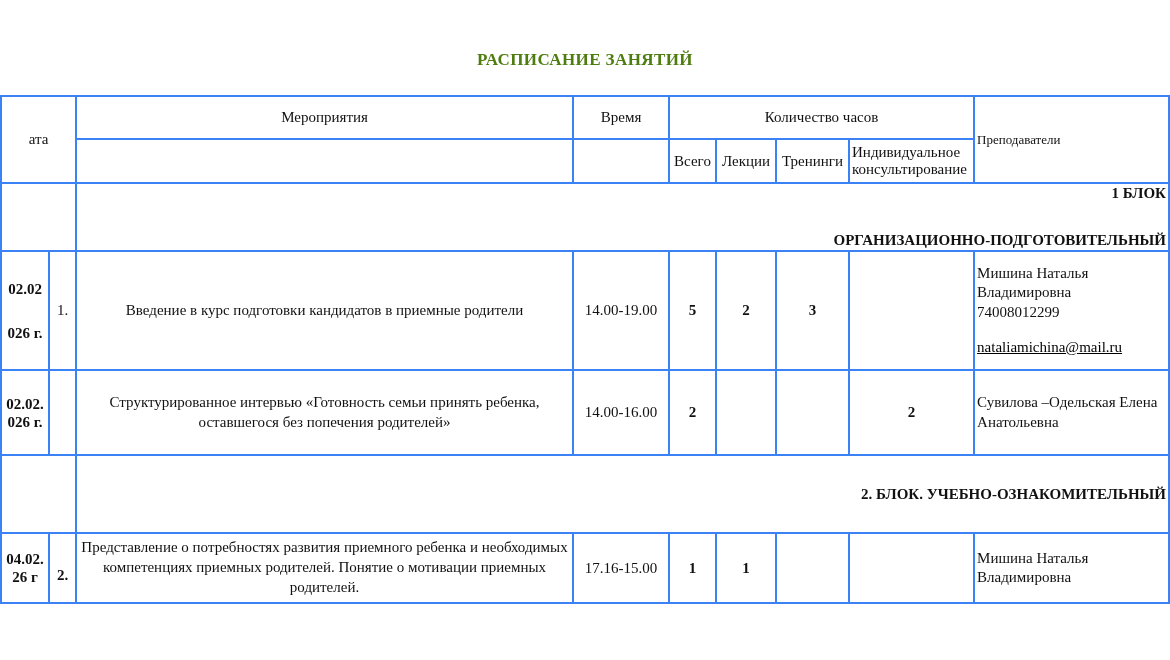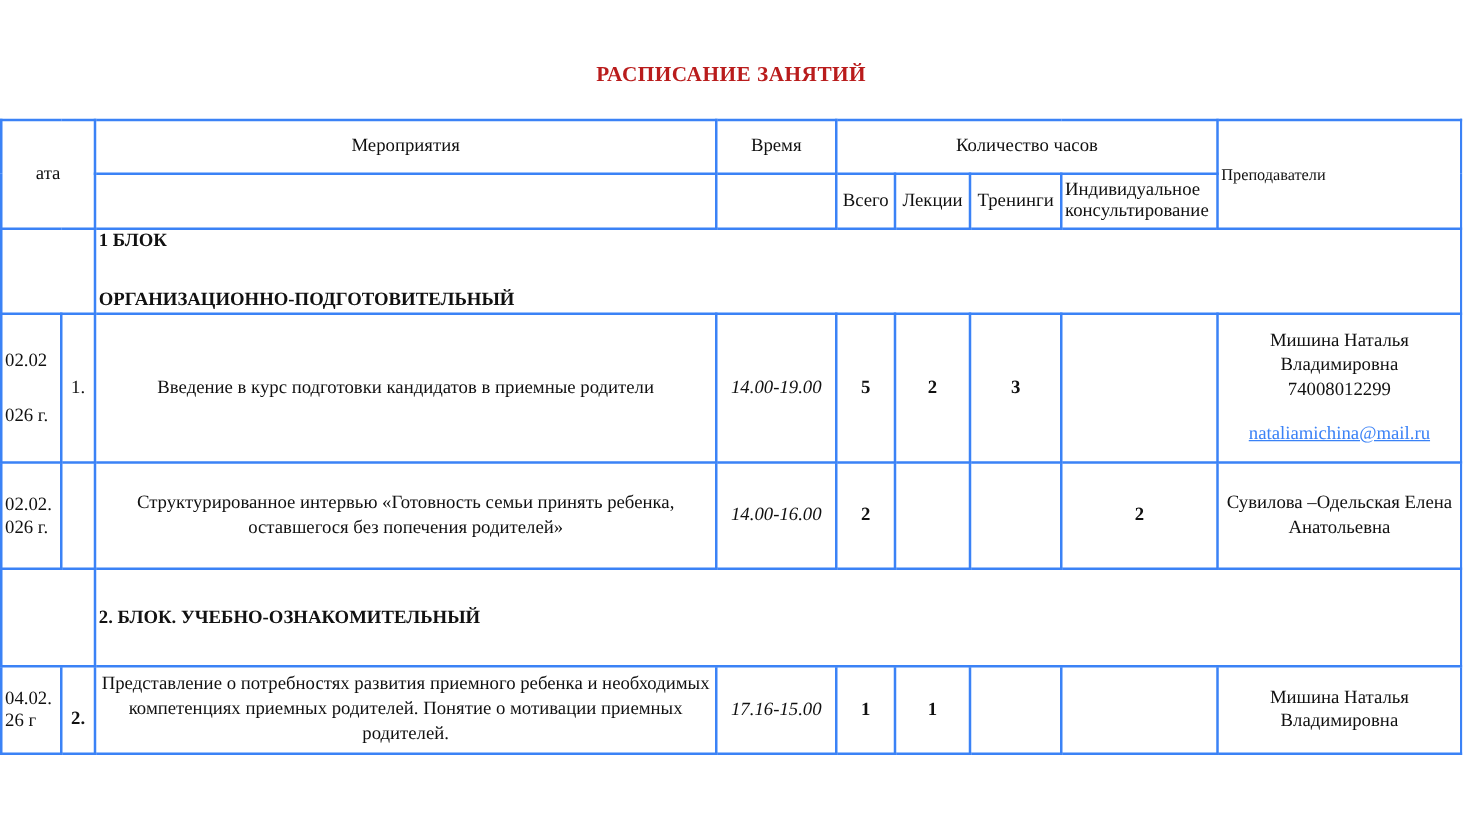--- a/index.html
+++ b/index.html
@@ -8,21 +8,21 @@
     width:1170px;height:660px;
     background:#ffffff;
     font-family:"Liberation Serif","DejaVu Serif",serif;
     color:#111;
     overflow:hidden;
   }
   .doc-title{
     position:absolute;top:50px;left:0;width:1170px;
     text-align:center;
     font-size:17px;font-weight:bold;letter-spacing:.4px;
-    color:#b91c1c;
+    color:#4d7c0f;
   }
   table.schedule{
     position:absolute;top:95px;left:0;
     width:1170px;
     border-collapse:collapse;
     table-layout:fixed;
     font-size:15px;
   }
   table.schedule td{
     border:2px solid #3b82f6;
@@ -38,39 +38,39 @@
   tr.r1{height:119px;}
   tr.r2{height:85px;}
   tr.block2{height:78px;margin-left:15px;}
   tr.r3{height:70px;}
   .head{text-align:center;}
   .teachers-head{
     font-size:13px;text-align:left;padding-left:2px;
   }
   .indiv-head{text-align:left;padding:0 1px;line-height:1.15;}
   .date-cell{
-    font-weight:normal;text-align:left;padding-left:1px;
+    font-weight:bold;text-align:center;padding-left:1px;
     line-height:1.2;white-space:nowrap;
   }
   .date-cell div{height:18px;}
   tr.r1 .date-cell div + div{margin-top:26px;}
   .num-cell{text-align:center;font-weight:bold;font-size:15px;}
   tr.r1 .num-cell{font-weight:normal;}
   tr.r3 .num-cell{padding-top:16px;}
   .event-cell{padding:2px 3px;line-height:1.32;text-align:center;}
-  .time-cell{text-align:center;font-style:italic;}
+  .time-cell{text-align:center;}
   .hours-val{text-align:center;font-weight:bold;}
-  .teacher-cell{padding:2px 3px;line-height:1.3;text-align:center;}
+  .teacher-cell{padding:2px 3px;line-height:1.3;text-align:left;}
   .block-cell{
-    font-weight:bold;vertical-align:top;padding:4px 3px;
+    font-weight:bold;vertical-align:top;padding:4px 3px;text-align:right;
   }
   .block-cell .line2{margin-top:30px;}
   .block-cell .line2:empty{display:none;}
   a.email{
-    color:#3b82f6;text-decoration:underline;
+    color:#000000;text-decoration:underline;
     display:block;margin-top:16px;cursor:pointer;
   }
   a.email:empty{display:none;}
   .phone:empty{display:none;}
 </style>
 </head>
 <body>
 
 <div class="page">
 

